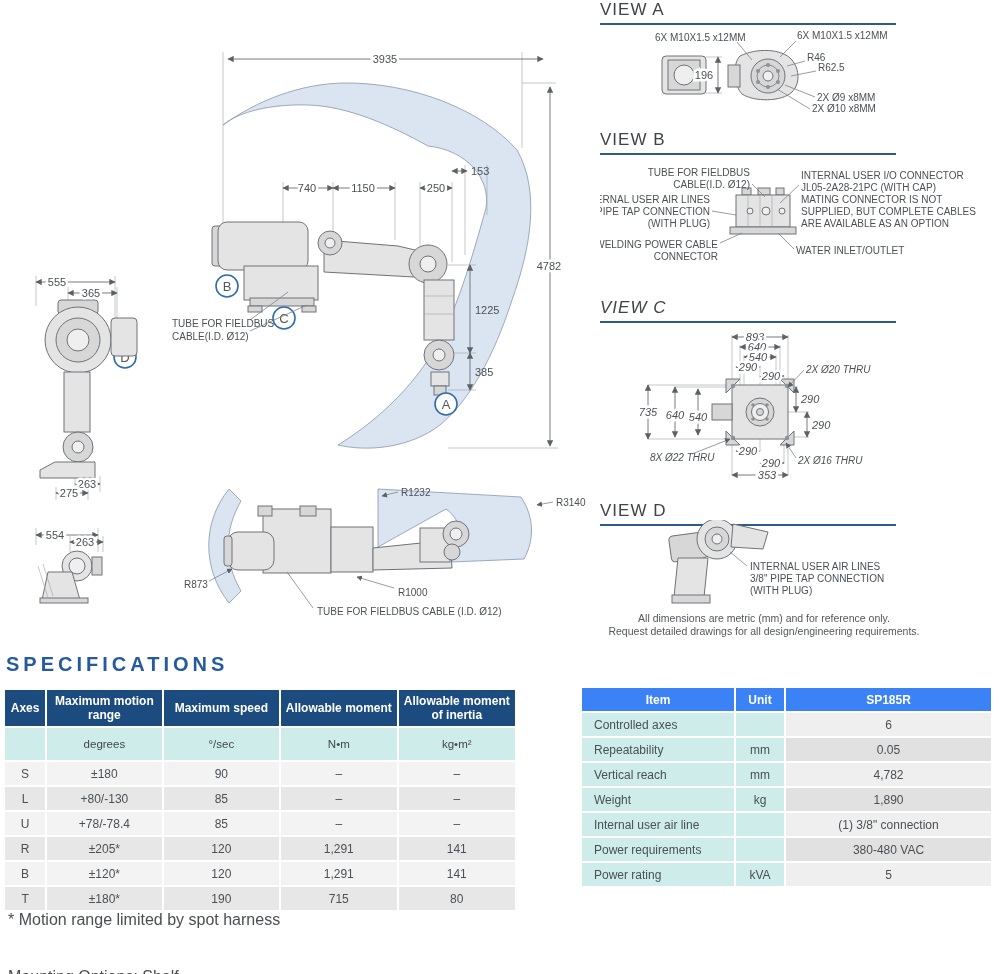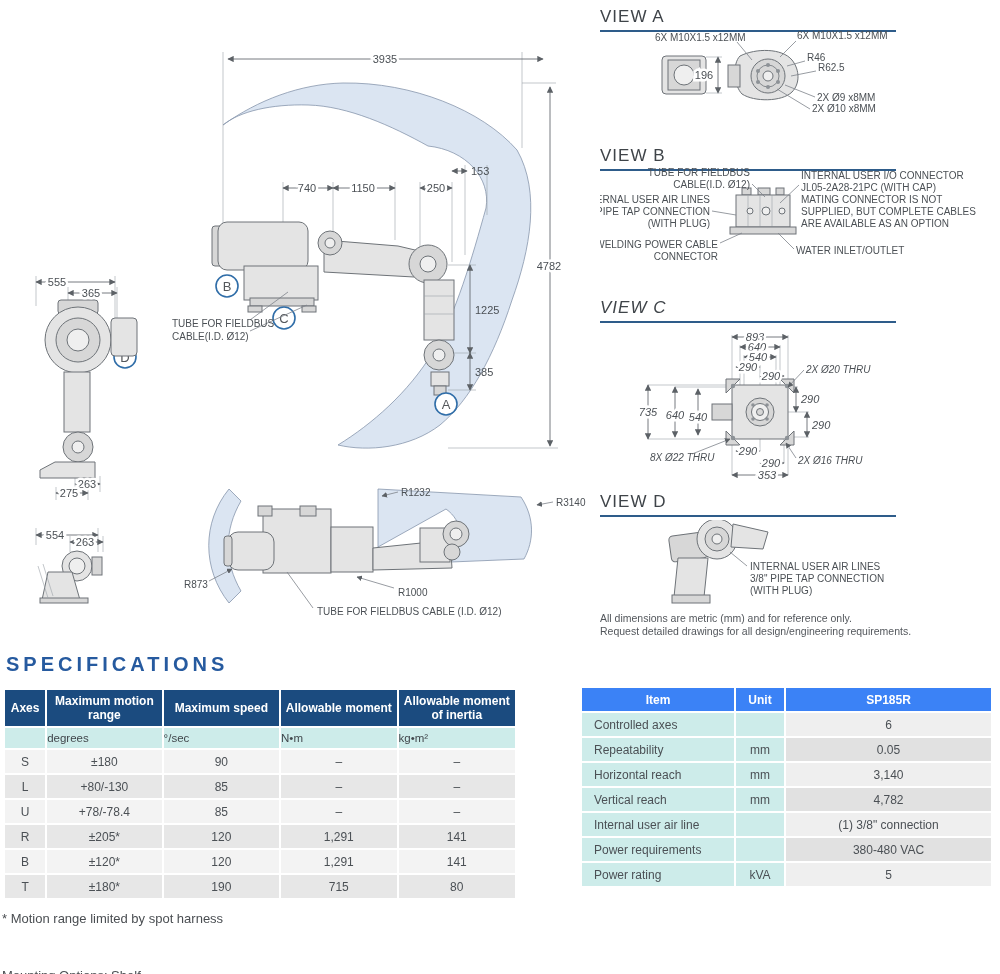--- a/index.html
+++ b/index.html
@@ -2,50 +2,50 @@
 <html><head>
 <meta charset="utf-8">
 <style>
   * { margin:0; padding:0; box-sizing:border-box; }
   body { font-family:"Liberation Sans",sans-serif; background:#fff; }
   #canvas { position:relative; width:1000px; height:974px; background:#fff; overflow:hidden; }
 
   
   .view-section { position:absolute; left:600px; width:398px; }
   .view-title { font-size:17px; color:#3f4449; letter-spacing:1px; padding-bottom:3px;
-                border-bottom:2px solid #2e5c8a; width:296px; font-weight:400;margin-top:7px; }
+                border-bottom:2px solid #2e5c8a; width:296px; font-weight:400; }
   .view-svg { display:block; }
 
-  .notes { position:absolute; left:600px; top:612px; width:328px; text-align:left;
+  .notes { position:absolute; left:600px; top:612px; width:328px; text-align:center;
            font-size:10.5px; color:#53575c; line-height:13px; }
 
   .spec-title { position:absolute; left:6px; top:653px; font-size:20px; font-weight:bold;
                 color:#265a9f; letter-spacing:4px; }
 
   table { border-collapse:separate; border-spacing:2px; position:absolute; }
   th, td { overflow:hidden; }
   #axes-table { left:3px; top:688px; width:514px; table-layout:fixed; }
   #axes-table th { background:#1b4b7f; color:#fff; font-size:12px; font-weight:bold;
                    height:36px; text-align:center; line-height:14px; }
   #axes-table tr.units td { background:#cdecea; color:#41474c; font-size:11.5px;
-                            height:20px; text-align:left; }
+                            height:32px; text-align:center; }
   #axes-table tbody td { font-size:12px; color:#4b5055; height:23px; text-align:center; }
   #axes-table tbody tr:nth-child(odd) td { background:#f3f3f3; }
   #axes-table tbody tr:nth-child(even) td { background:#e7e7e7; }
 
   #item-table { left:580px; top:686px; width:413px; table-layout:fixed; }
   #item-table th { background:#3b82f6; color:#fff; font-size:12px; font-weight:bold;
                    height:23px; text-align:center; }
   #item-table tbody td { font-size:12px; color:#4b5055; height:23px; text-align:center; }
   #item-table tbody td:nth-child(-n+2) { background:#cdecea; }
   #item-table tbody td:first-child { text-align:left; padding-left:12px; }
   #item-table tbody tr:nth-child(odd) td:nth-child(3) { background:#efefef; }
   #item-table tbody tr:nth-child(even) td:nth-child(3) { background:#e1e1e1; }
 
-  .footnote { position:absolute; left:2px; font-size:13px; color:#4a4e52; }
+  .footnote { position:absolute; left:8px; font-size:16px; color:#4a4e52; }
 
   
   svg { position:absolute; left:0; top:0; }
   .env  { fill:#dbe5f2; stroke:#8796ac; stroke-width:0.8; }
   .sh   { fill:#e4e4e4; stroke:#6e7378; stroke-width:1; }
   .sh2  { fill:#d7d7d7; stroke:#6e7378; stroke-width:1; }
   .sh3  { fill:#efefef; stroke:#6e7378; stroke-width:1; }
   .dl   { stroke:#676c72; stroke-width:0.9; fill:none; }
   .ext  { stroke:#9aa1a8; stroke-width:0.6; fill:none; }
   .ldr  { stroke:#7d838a; stroke-width:0.8; fill:none; }
@@ -225,21 +225,21 @@
       <text class="co" x="55" y="41">6X M10X1.5  x12MM</text>
       <text class="co" x="197" y="39">6X M10X1.5  x12MM</text>
       <text class="co" x="207" y="61">R46</text>
       <text class="co" x="218" y="71">R62.5</text>
       <text class="co" x="217" y="101">2X Ø9  x8MM</text>
       <text class="co" x="212" y="112">2X Ø10  x8MM</text>
     </svg>
   </div>
 
   <div class="view-section" style="top:127px; height:168px;">
-    <div class="view-title" style="margin-top:19px;">VIEW B</div>
+    <div class="view-title" style="margin-top:3px;">VIEW B</div>
     <svg class="view-svg" style="top:28px;" width="398" height="140" viewBox="0 28 398 140">
       <rect class="sh2" x="142" y="61" width="9" height="7"></rect>
       <rect class="sh2" x="158" y="61" width="12" height="7"></rect>
       <rect class="sh2" x="176" y="61" width="8" height="7"></rect>
       <rect class="sh" x="136" y="68" width="54" height="32"></rect>
       <path class="ext" d="M148,68 V100 M160,68 V100 M172,68 V100"></path>
       <circle class="sh3" cx="150" cy="84" r="3"></circle>
         <circle class="sh3" cx="166" cy="84" r="4"></circle>
         <circle class="sh3" cx="182" cy="84" r="3"></circle>
       <rect class="sh2" x="130" y="100" width="66" height="7"></rect>
@@ -315,21 +315,21 @@
       <line class="dl" x1="160" y1="168" x2="184" y2="168" marker-start="url(#ar)" marker-end="url(#ar)"></line>
       <text class="dim" x="171" y="172">290</text>
       <line class="dl" x1="132" y1="180" x2="188" y2="180" marker-start="url(#ar)" marker-end="url(#ar)"></line>
       <text class="dim" x="167" y="184">353</text>
       <path class="ldr" d="M196,163 L186,148" marker-end="url(#ar)"></path>
       <text class="co" x="198" y="169">2X  Ø16 THRU</text>
     </svg>
   </div>
 
   <div class="view-section" style="top:492px; height:122px;">
-    <div class="view-title" style="margin-top:0;">VIEW D</div>
+    <div class="view-title" style="margin-top:9px;">VIEW D</div>
     <svg class="view-svg" style="top:28px;" width="398" height="94" viewBox="0 28 398 94">
       <rect class="sh2" x="70" y="42" width="36" height="26" rx="4" transform="rotate(-8 88 55)"></rect>
       <circle class="sh" cx="117" cy="47" r="20"></circle>
       <circle class="sh2" cx="117" cy="47" r="12"></circle>
       <circle class="sh3" cx="117" cy="47" r="5"></circle>
       <polygon class="sh" points="133,32 168,40 163,57 131,55"></polygon>
       <polygon class="sh" points="78,66 108,66 104,105 74,105"></polygon>
       <rect class="sh2" x="72" y="103" width="38" height="8"></rect>
       <path class="ldr" d="M147,74 L130,60"></path>
       <text class="co" x="150" y="78">INTERNAL USER AIR LINES</text>
@@ -435,30 +435,30 @@
           <td>Controlled axes</td>
           <td></td>
           <td>6</td>
         </tr>
         <tr>
           <td>Repeatability</td>
           <td>mm</td>
           <td>0.05</td>
         </tr>
         <tr>
-          <td>Horizontal reach</td>
-          <td>mm</td>
-          <td>3,140</td>
-        </tr>
-        <tr>
           <td>Vertical reach</td>
           <td>mm</td>
           <td>4,782</td>
         </tr>
         <tr>
+          <td>Weight</td>
+          <td>kg</td>
+          <td>1,890</td>
+        </tr>
+        <tr>
           <td>Internal user air line</td>
           <td></td>
           <td>(1) 3/8" connection</td>
         </tr>
         <tr>
           <td>Power requirements</td>
           <td></td>
           <td>380-480 VAC</td>
         </tr>
         <tr>

